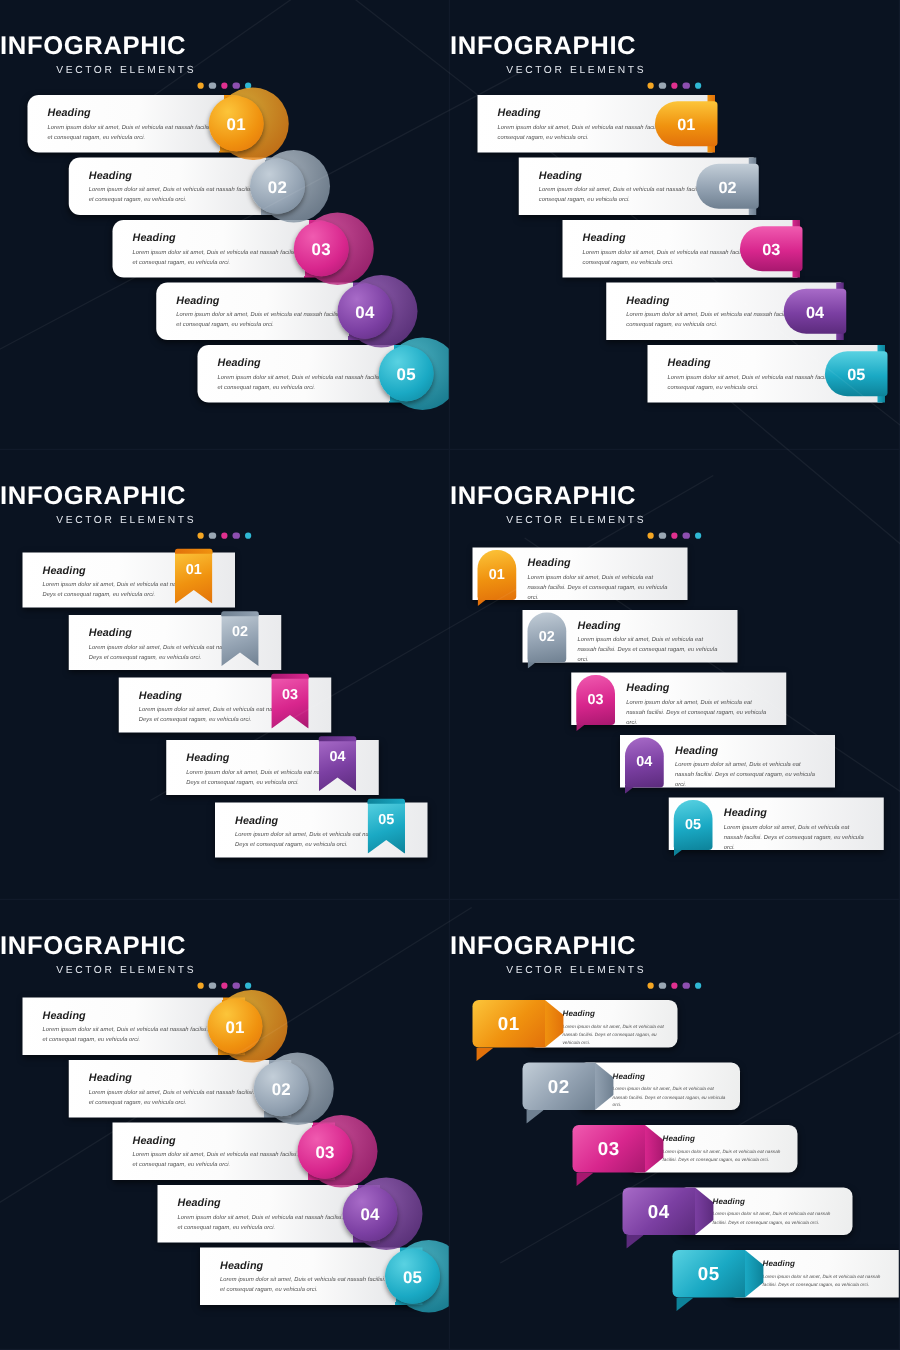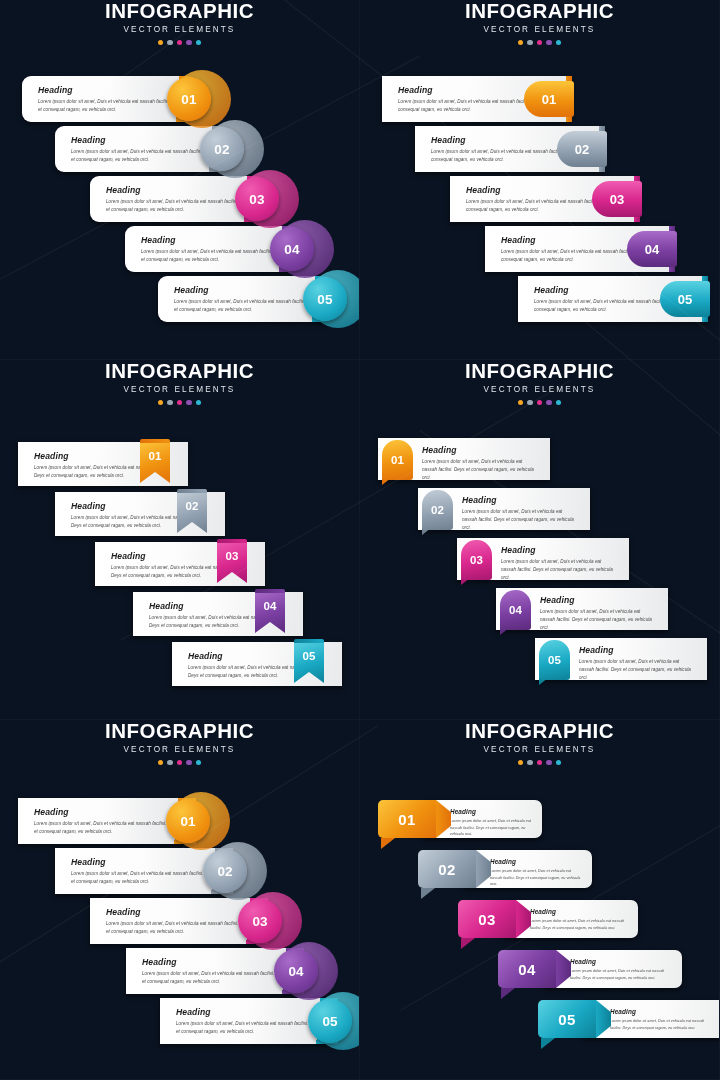--- a/index.html
+++ b/index.html
@@ -23,28 +23,28 @@
     position: absolute; display: block; background: #ffffff; height: 1px;
     transform-origin: 0 0;
   }
   .panel {
     position: relative;
     overflow: hidden;
     background: #0a1321;
     border-right: 1px solid #111a2a;
     border-bottom: 1px solid #111a2a;
   }
-  .hdr { position: absolute; top: 1px; left: 0; right: 0; text-align: center; }
+  .hdr { position: absolute; top: 27px; left: 0; right: 0; }
   .hdr .t1 {
     color: #ffffff; font-weight: bold; font-size: 20.5px;
     letter-spacing: .5px; line-height: 1;
   }
   .hdr .t2 {
     color: #e3e7ee; font-size: 8.2px; letter-spacing: 2.1px;
-    margin-top: 4px; line-height: 1;
+    margin-top: 4px; line-height: 1; margin-left: 45px;
   }
   .dots { margin-top: 6px; display: flex; justify-content: center; gap: 4px; }
   .dots span { width: 5.6px; height: 5.6px; border-radius: 50%; display: block; }
 
   
   .rows { position: absolute; left: 0; top: 0; width: 360px; height: 360px; }
   .card {
     position: absolute;
     background: linear-gradient(95deg,#ffffff 0%,#fdfdfd 45%,#e9eaec 100%);
     box-shadow: 0 2px 5px rgba(0,0,0,.55);

